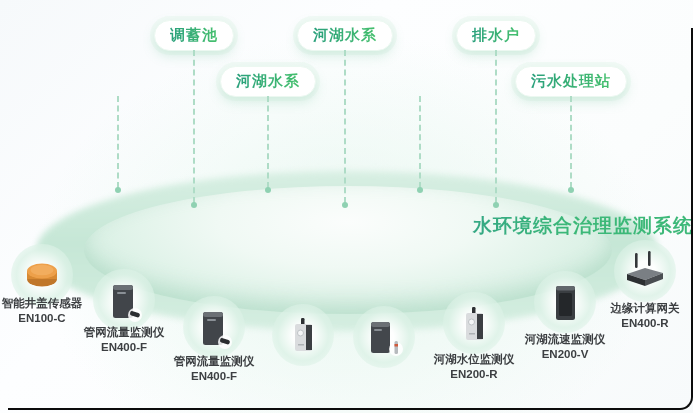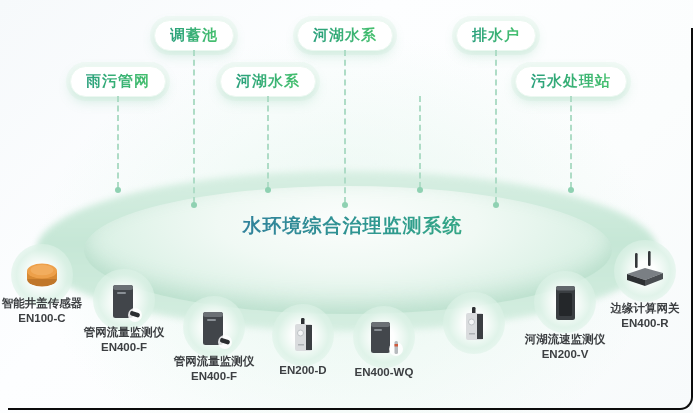--- a/index.html
+++ b/index.html
@@ -7,21 +7,21 @@
   .stage{position:relative;width:693px;height:413px;overflow:hidden;
     background:
       radial-gradient(ellipse 430px 310px at 50% 62%, rgba(228,246,237,.85) 0%, rgba(228,246,237,0) 72%),
       linear-gradient(135deg,#f6f9fb 0%,#fdfeff 35%,#fbfdfd 70%,#f7fafb 100%);}
   
   .dish-outer{position:absolute;left:36px;top:171px;width:622px;height:160px;border-radius:50%;
     background:linear-gradient(180deg,#d8efe3 0%,#c6e7d6 45%,#d5eee1 100%);filter:blur(3px);}
   .dish-inner{position:absolute;left:84px;top:186px;width:528px;height:128px;border-radius:50%;
     background:radial-gradient(ellipse at 50% 28%, #fbfdfc 0%, #f0f9f4 35%, #d9f0e4 72%, #c2e5d2 100%);
     box-shadow:inset 0 -10px 20px rgba(150,205,178,.45);}
-  .sys-title{position:absolute;left:12px;right:0;top:213px;text-align:center;
+  .sys-title{position:absolute;left:12px;right:0;top:213px;text-align:right;
     font-size:19px;font-weight:bold;letter-spacing:1px;
     background:linear-gradient(90deg,#3270a4 18%,#2f9a8f 55%,#3cb878 82%);
     -webkit-background-clip:text;background-clip:text;color:transparent;}
   
   .pill{position:absolute;transform:translateX(-50%);white-space:nowrap;
     background:#ffffff;border:1px solid #ecf8f1;border-radius:17px;padding:5px 15px;
     box-shadow:0 5px 12px rgba(110,195,155,.25), 0 0 0 4px rgba(230,247,238,.45);}
   .pill span{font-size:15px;font-weight:bold;letter-spacing:1px;
     background:linear-gradient(90deg,#2aa07c 0%,#46c06e 100%);
     -webkit-background-clip:text;background-clip:text;color:transparent;}
@@ -40,21 +40,20 @@
 </style>
 </head>
 <body>
 
 <div class="stage">
 
   <div class="dish-outer"></div>
   <div class="dish-inner"></div>
   <div class="sys-title">水环境综合治理监测系统</div>
 
-  <div class="pill" style="left:118px;top:66px;"><span>雨污管网</span></div>
   <div class="drop" style="left:117px;top:96px;height:92px;"></div>
   <div class="dot" style="left:115px;top:187px;"></div>
 
   <div class="pill" style="left:194px;top:20px;"><span>调蓄池</span></div>
   <div class="drop" style="left:193px;top:50px;height:153px;"></div>
   <div class="dot" style="left:191px;top:202px;"></div>
 
   <div class="pill" style="left:268px;top:66px;"><span>河湖水系</span></div>
   <div class="drop" style="left:267px;top:96px;height:92px;"></div>
   <div class="dot" style="left:265px;top:187px;"></div>
@@ -121,49 +120,49 @@
   <div class="dev" style="left:243px;top:304px;">
     <div class="halo"></div>
     <svg class="dicon" style="top:13px;" width="30" height="38" viewBox="0 0 30 38">
       <rect x="13" y="1" width="3.5" height="7" rx="1.2" fill="#2c2f32"></rect>
       <rect x="7" y="7" width="17" height="27" rx="2" fill="#dadcde"></rect>
       <rect x="18" y="8" width="6" height="25" fill="#3c3f43"></rect>
       <circle cx="12.5" cy="16" r="3" fill="#f4f5f6" stroke="#bfc3c6"></circle>
       <rect x="10" y="27" width="6" height="1.5" fill="#aeb2b5"></rect>
     </svg>
     <div class="dlabel" style="top:59px;">
-      <div>EN200-D</div>
     </div>
   </div>
 
   <div class="dev" style="left:324px;top:306px;">
     <div class="halo"></div>
     <svg class="dicon" style="top:12px;" width="42" height="42" viewBox="0 0 42 42">
       <rect x="8" y="4" width="19" height="31" rx="2.5" fill="#43474c"></rect>
       <rect x="8" y="4" width="19" height="5" rx="2.5" fill="#6b7075"></rect>
       <rect x="11" y="11" width="8" height="2" rx="1" fill="#878d93"></rect>
       <circle cx="33" cy="31" r="7" fill="#ffffff" opacity="0.85"></circle>
       <rect x="31.5" y="23" width="3.5" height="13" rx="1.5" fill="#b6babd"></rect>
       <rect x="31.5" y="26" width="3.5" height="2.5" fill="#cf5b3c"></rect>
     </svg>
     <div class="dlabel" style="top:59px;">
-      <div>EN400-WQ</div>
     </div>
   </div>
 
   <div class="dev" style="left:414px;top:292px;">
     <div class="halo"></div>
     <svg class="dicon" style="top:14px;" width="30" height="38" viewBox="0 0 30 38">
       <rect x="13" y="1" width="3.5" height="7" rx="1.2" fill="#2c2f32"></rect>
       <rect x="7" y="7" width="17" height="27" rx="2" fill="#dadcde"></rect>
       <rect x="18" y="8" width="6" height="25" fill="#3c3f43"></rect>
       <circle cx="12.5" cy="16" r="3" fill="#f4f5f6" stroke="#bfc3c6"></circle>
       <rect x="10" y="27" width="6" height="1.5" fill="#aeb2b5"></rect>
     </svg>
     <div class="dlabel" style="top:60px;">
+      <div>河湖水位监测仪</div>
+      <div>EN200-R</div>
     </div>
   </div>
 
   <div class="dev" style="left:505px;top:271px;">
     <div class="halo"></div>
     <svg class="dicon" style="top:12px;" width="32" height="40" viewBox="0 0 32 40">
       <rect x="7" y="3" width="19" height="34" rx="2.5" fill="#3a3e42"></rect>
       <rect x="7" y="3" width="19" height="4.5" rx="2" fill="#62676c"></rect>
       <rect x="10" y="10" width="13" height="23" rx="1.5" fill="#24272a"></rect>
     </svg>

